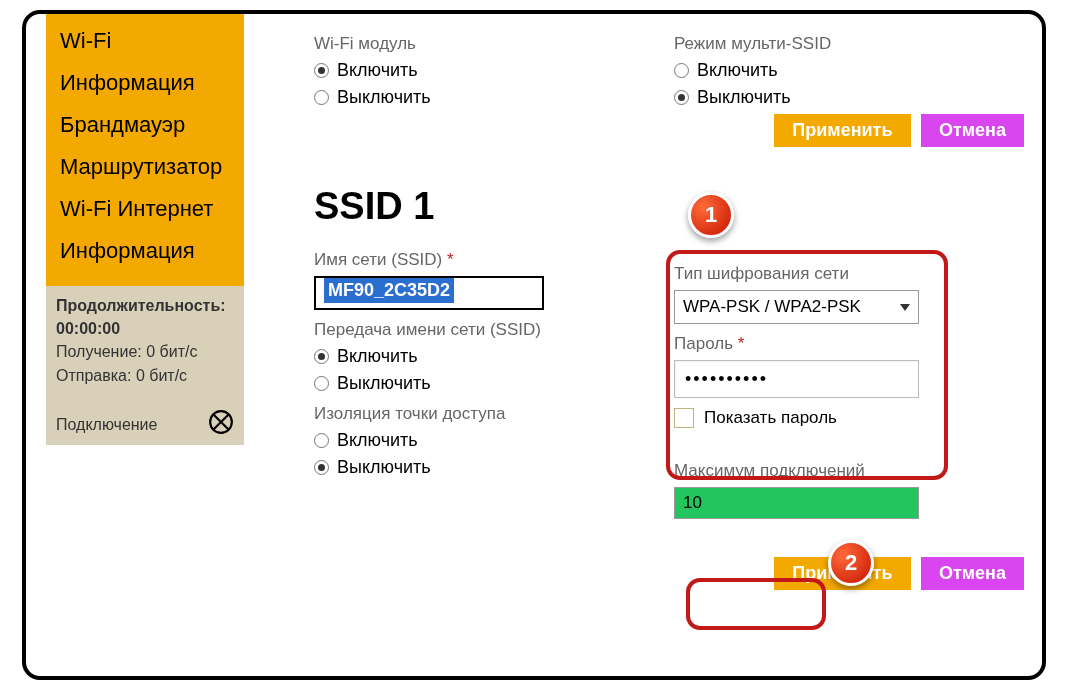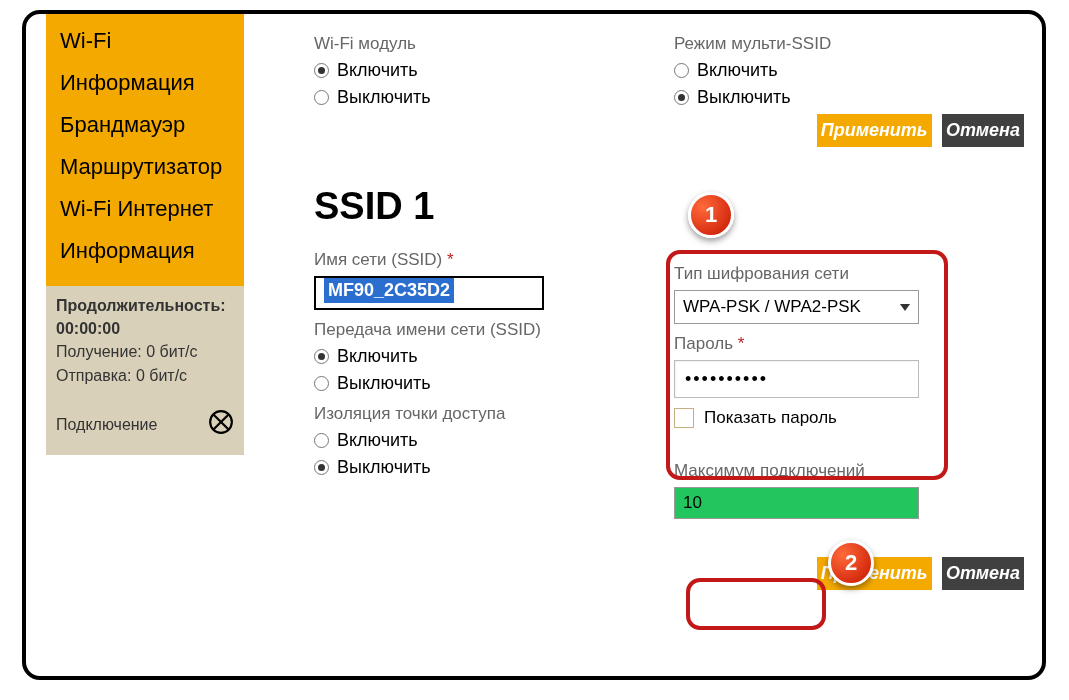--- a/index.html
+++ b/index.html
@@ -3,41 +3,41 @@
 <meta charset="utf-8">
 <style>
 * { margin:0; padding:0; box-sizing:border-box; font-family:"Segoe UI",Arial,sans-serif; }
 body { background:#fff; width:1069px; height:700px; position:relative; }
 
 .frame { position:absolute; left:22px; top:10px; width:1024px; height:670px; border:4px solid #000; border-radius:18px; background:#fff; overflow:hidden; }
 
 .sidebar { position:absolute; left:20px; top:0; width:198px; }
 .nav { background:#f4a900; padding:6px 0 14px 0; }
 .nav-item { font-size:22px; color:#000; padding:8px 14px; cursor:pointer; font-weight:400; }
-.status { background:#d9d0b9; padding:8px 10px 14px 10px; color:#333; font-size:16px; line-height:1.45; }
+.status { background:#d9d0b9; padding:8px 10px 4px 10px; color:#333; font-size:16px; line-height:1.45; }
 .status .row { display:flex; justify-content:space-between; align-items:center; }
 .conn-icon svg { width:26px; height:26px; }
 
 .main { position:absolute; left:288px; top:10px; width:710px; }
 
 .col { float:left; }
 .col-left { width:350px; }
 .col-right { width:350px; margin-left:10px; }
 
 .label { color:#666; font-size:17px; margin:10px 0 6px 0; }
 .req { color:#bb2222; }
 
 .radio-row { display:flex; align-items:center; margin:4px 0 6px 0; font-size:18px; color:#000; }
 .radio { width:15px; height:15px; border:1.5px solid #777; border-radius:50%; margin-right:8px; display:inline-flex; align-items:center; justify-content:center; background:#fff; }
 .radio.checked::after { content:""; width:7px; height:7px; background:#333; border-radius:50%; display:block; }
 
 .btn-row { text-align:right; margin-top:6px; }
-.btn { display:inline-block; font-size:18px; padding:6px 4px; border:none; cursor:pointer; font-weight:600;font-style:italic; }
+.btn { display:inline-block; font-size:18px; padding:6px 18px; border:none; cursor:pointer; font-weight:600; }
 .btn-apply { background:#f4a900; color:#fff; }
-.btn-cancel { background:#404040; color:#fff; margin-left:6px; }
+.btn-cancel { background:#d946ef; color:#fff; margin-left:6px; }
 
 h2.ssid { font-size:38px; font-weight:700; color:#000; margin:38px 0 12px 0; }
 
 .ssid-input { width:230px; height:34px; border:2.5px solid #000; padding:0 8px; font-size:18px; }
 .ssid-input .val { background:#2a6ecf; color:#fff; padding:2px 4px; display:inline-block; font-weight:600; }
 
 .sel { width:245px; height:34px; border:1px solid #999; padding:0 8px; font-size:17px; display:flex; align-items:center; justify-content:space-between; background:#fff; }
 .sel .caret { border-left:5px solid transparent; border-right:5px solid transparent; border-top:7px solid #333; }
 
 .pwd { width:245px; height:38px; border:1px solid #bbb; padding:0 10px; font-size:18px; letter-spacing:2px; display:flex; align-items:center; background:#fff; box-shadow:inset 1px 1px 2px rgba(0,0,0,.05); }

